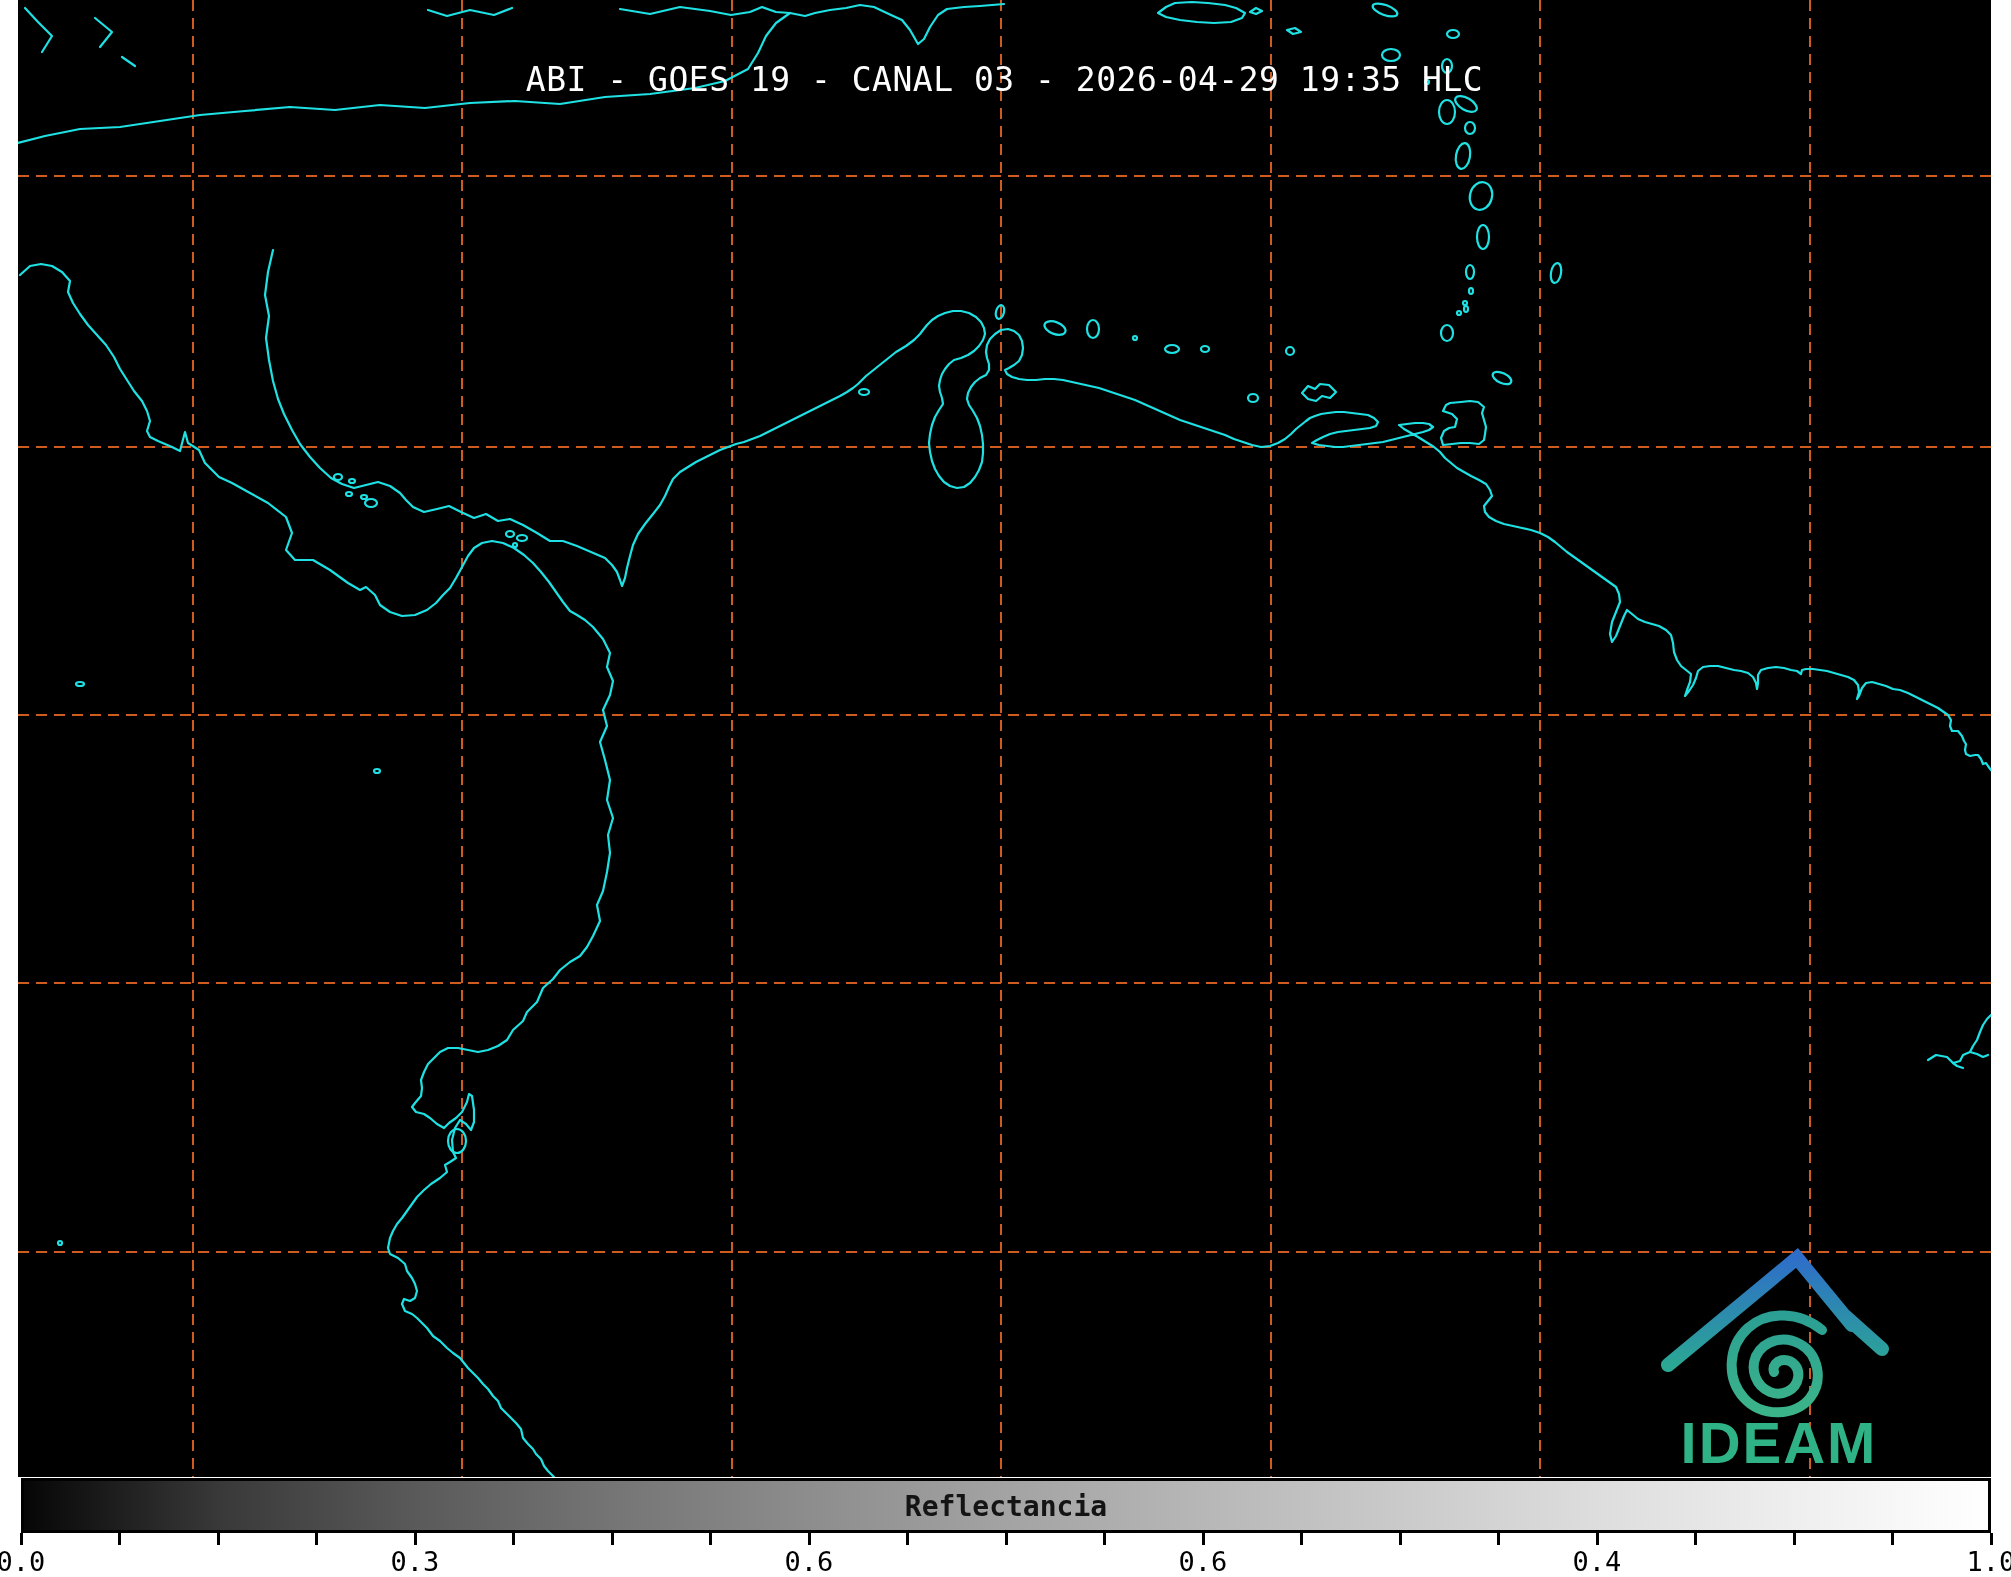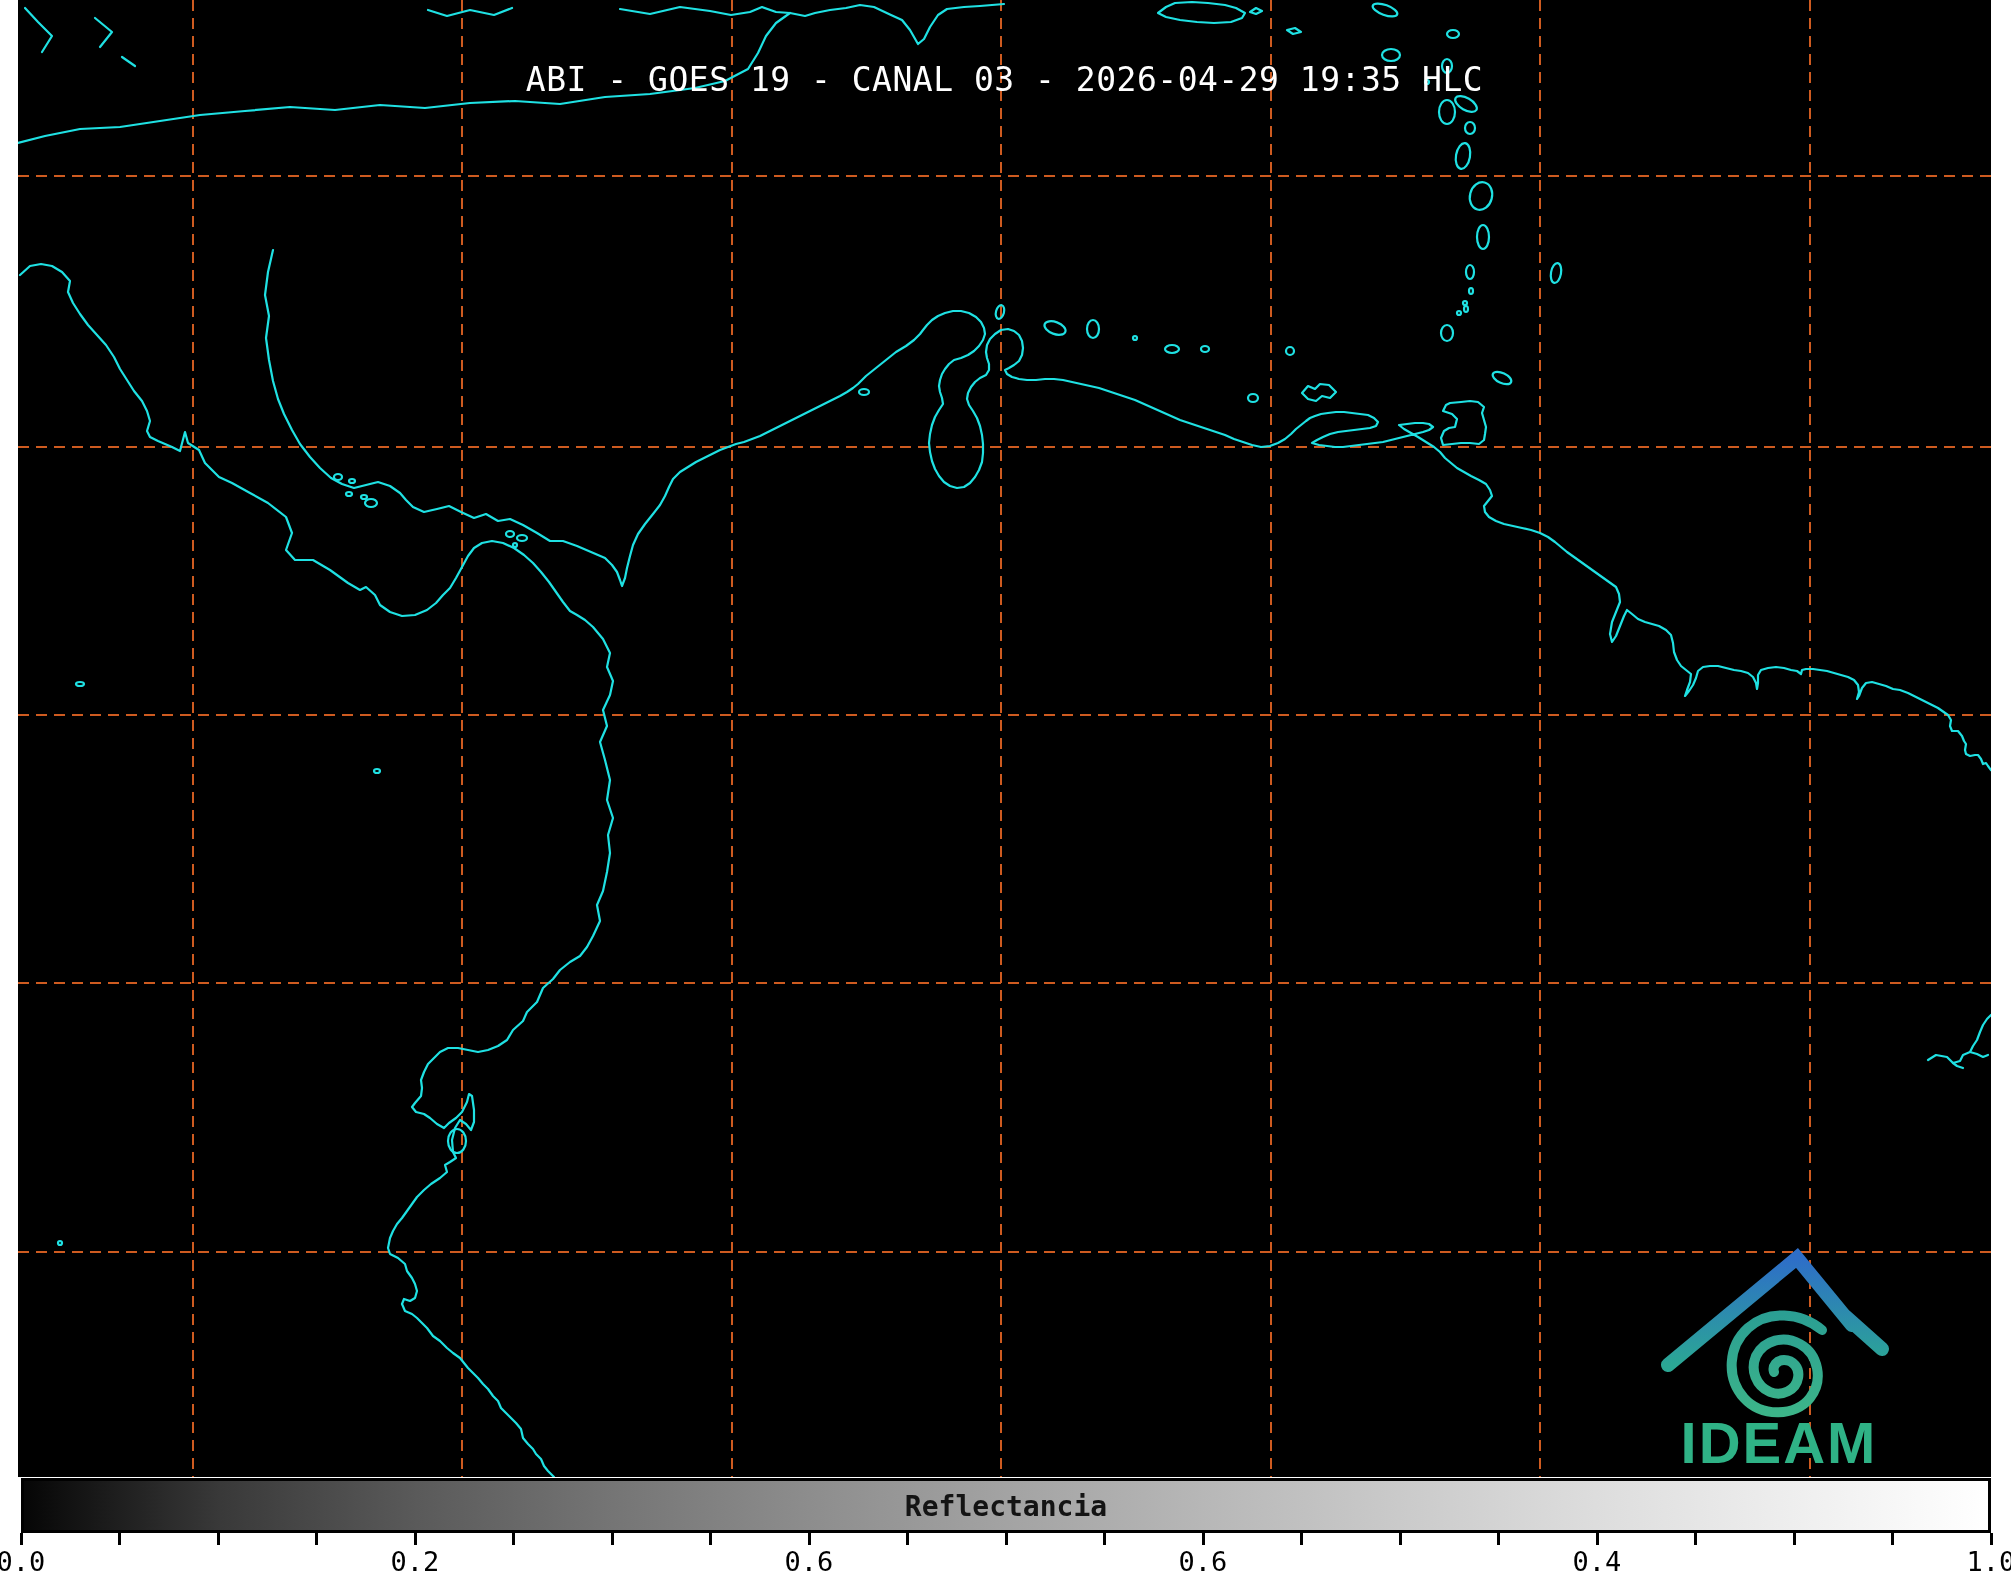--- a/index.html
+++ b/index.html
@@ -141,20 +141,20 @@
       <div class="cb-tick" style="left: 1201.5px;"></div>
       <div class="cb-tick" style="left: 1300px;"></div>
       <div class="cb-tick" style="left: 1398.5px;"></div>
       <div class="cb-tick" style="left: 1497px;"></div>
       <div class="cb-tick" style="left: 1595.5px;"></div>
       <div class="cb-tick" style="left: 1694px;"></div>
       <div class="cb-tick" style="left: 1792.5px;"></div>
       <div class="cb-tick" style="left: 1891px;"></div>
       <div class="cb-tick" style="left: 1989.5px;"></div>
       <div class="cb-ticklabel" style="left: 21px;">0.0</div>
-      <div class="cb-ticklabel" style="left: 415px;">0.2</div>
+      <div class="cb-ticklabel" style="left: 415px;">0.3</div>
       <div class="cb-ticklabel" style="left: 809px;">0.6</div>
       <div class="cb-ticklabel" style="left: 1203px;">0.6</div>
       <div class="cb-ticklabel" style="left: 1597px;">0.4</div>
       <div class="cb-ticklabel" style="left: 1991px;">1.0</div>
     </div>
 
 </div>
 
 </body></html>

